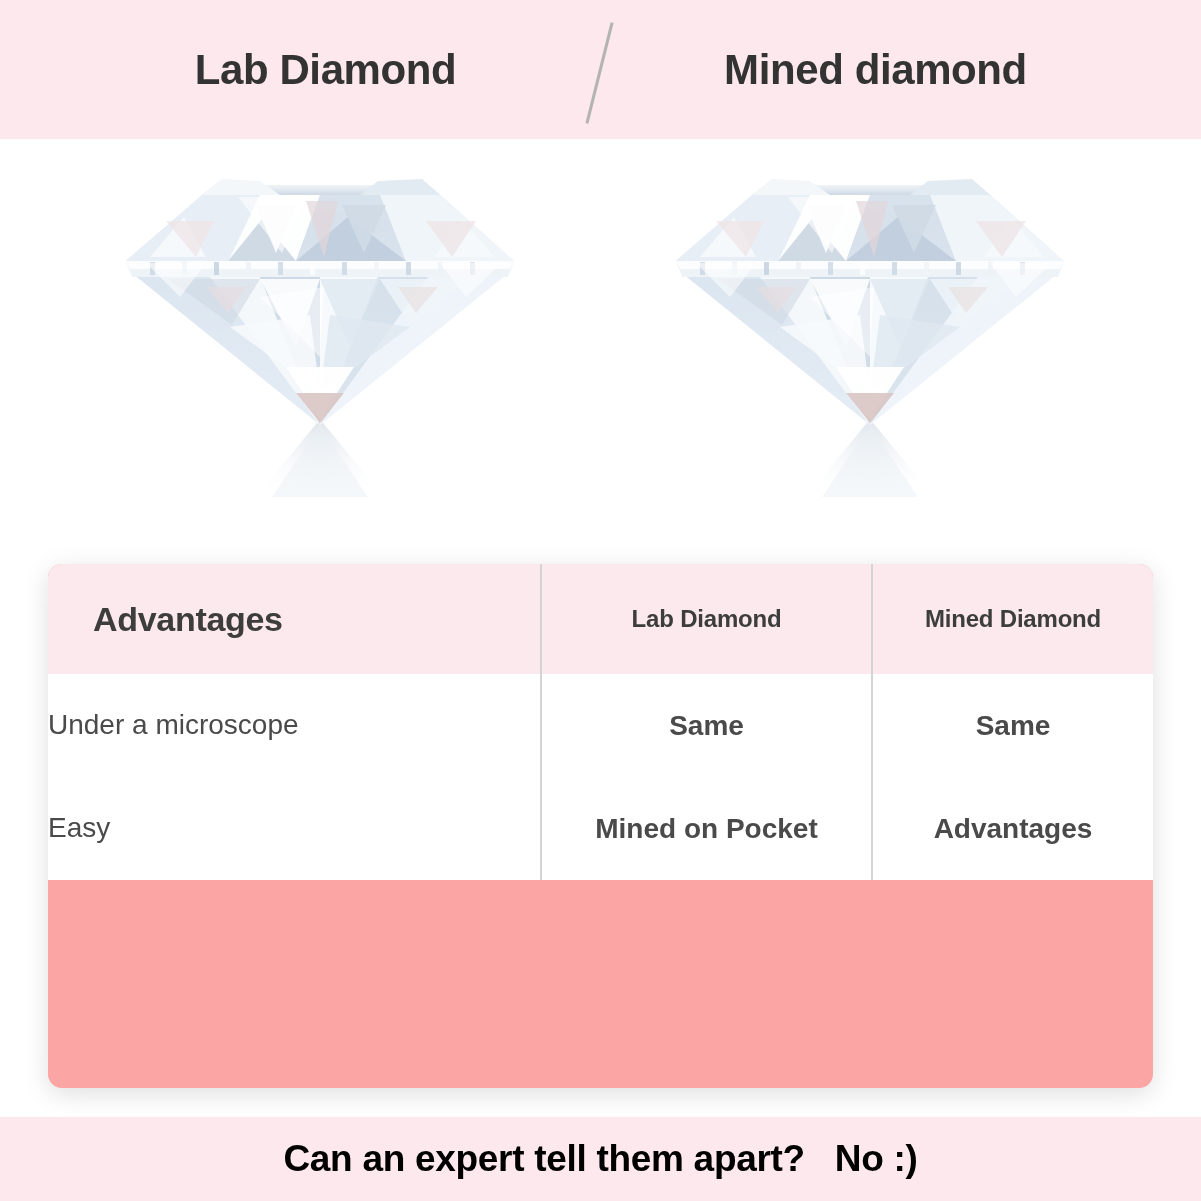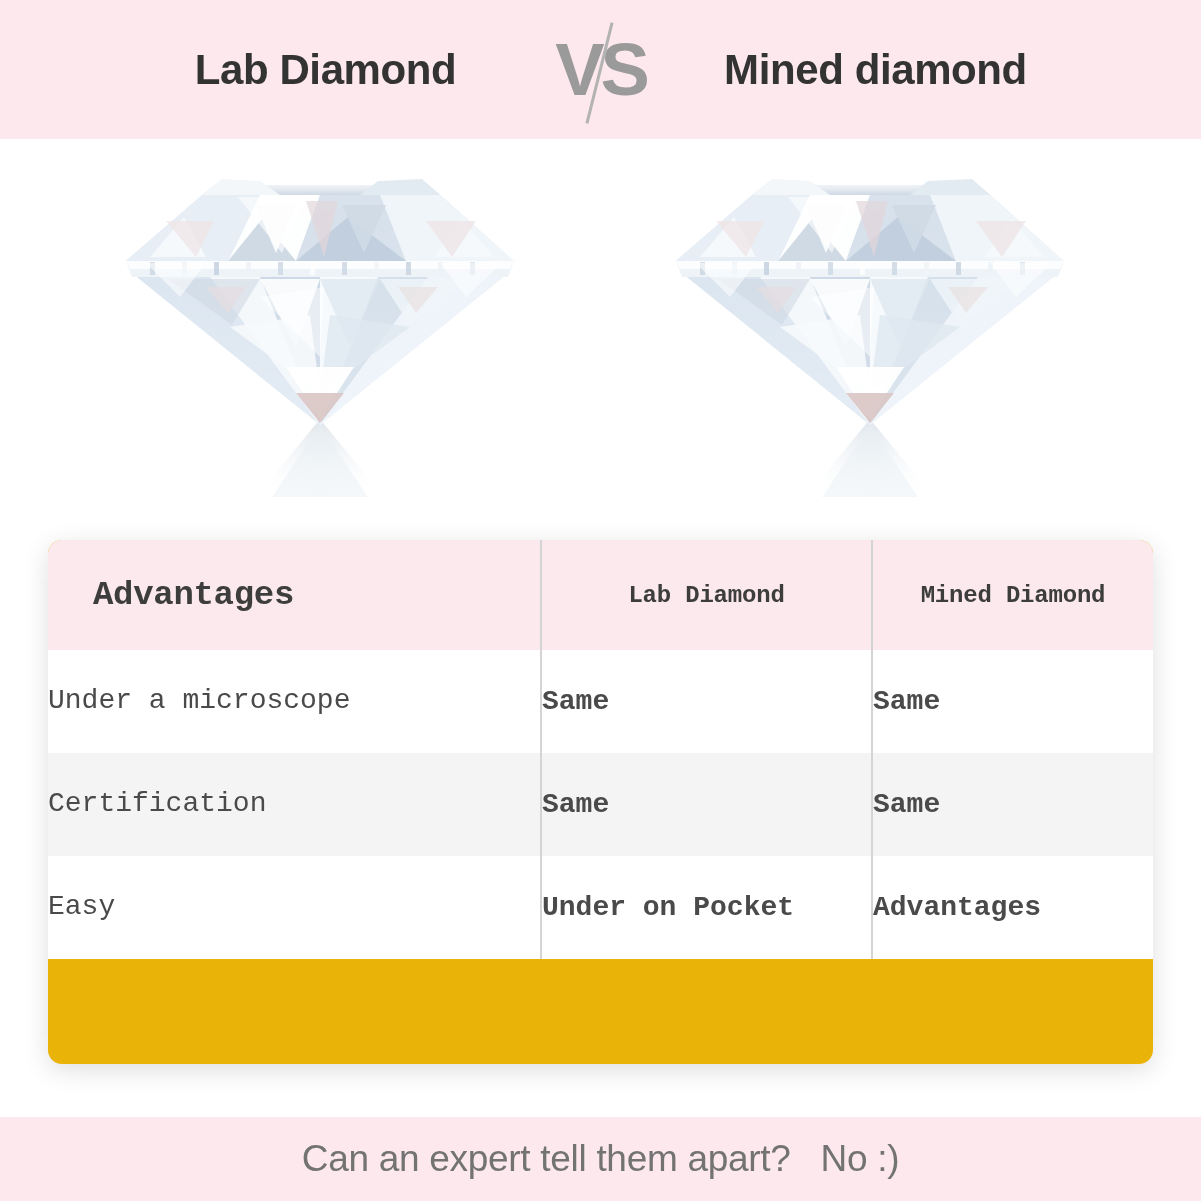--- a/index.html
+++ b/index.html
@@ -92,28 +92,27 @@
     height: 360px;
   }
   .diamond-slot.left  { left: 110px; }
   .diamond-slot.right { left: 660px; }
   .diamond-svg { display: block; width: 420px; height: 360px; }
 
   
   .card {
     position: absolute;
     left: 48px;
-    top: 540px;
+    top: 564px;
     width: 1105px;
     height: 524px;
-    background: #eab308;
+    background: #fca5a5;
     border-radius: 14px;
     box-shadow: 0 6px 26px rgba(0,0,0,0.13);
     overflow: hidden;
-    font-family: Liberation Mono, monospace;
   }
   .table {
     width: 100%;
     border-collapse: collapse;
     table-layout: fixed;
   }
   .table col.c1 { width: 493px; }
   .table col.c2 { width: 331px; }
   .table col.c3 { width: 281px; }
 
@@ -144,20 +143,21 @@
     vertical-align: middle;
     color: #4a4a4a;
     font-size: 28px;
     height: 103px;
   }
   .cell-label {
     padding-left: 22px;
     line-height: 1.3;
   }
   .cell-value {
+    text-align: center;
     font-size: 29px;
     font-weight: bold;
   }
   .v-good { color: #5ca715; }
   .v-bad  { color: #e8232a; }
 
   .row-tall td { height: 118px; }
 
   
   .footer-band {
@@ -166,35 +166,34 @@
     top: 1117px;
     width: 1201px;
     height: 84px;
     background: #fce8ed;
     display: flex;
     align-items: center;
     justify-content: center;
   }
   .footer-text {
     font-size: 37px;
-    font-weight: normal;
-    color: #737373;
+    font-weight: bold;
+    color: #000000;
     letter-spacing: -0.3px;
     white-space: pre;
   }
 </style>
 </head>
 <body>
 
 <div class="header-band">
   <div class="header-inner">
     <div class="header-title left">Lab Diamond</div>
 
     <div class="vs-wrap">
-      <div class="vs-text">VS</div>
       <div class="vs-slash"></div>
     </div>
 
     <div class="header-title right">Mined diamond</div>
   </div>
 </div>
 
 <div class="diamonds">
 
   <div class="diamond-slot left">
@@ -376,28 +375,23 @@
         <th class="th-col divider-left">Lab Diamond</th>
         <th class="th-col divider-left">Mined Diamond</th>
       </tr>
     </thead>
     <tbody>
       <tr class="r-odd">
         <td class="cell-label">Under a microscope</td>
         <td class="cell-value v-good divider-left">Same</td>
         <td class="cell-value v-good divider-left">Same</td>
       </tr>
-      <tr class="r-even">
-        <td class="cell-label">Certification</td>
-        <td class="cell-value v-good divider-left">Same</td>
-        <td class="cell-value v-good divider-left">Same</td>
-      </tr>
       <tr class="r-odd">
         <td class="cell-label">Easy</td>
-        <td class="cell-value v-good divider-left">Under on Pocket</td>
+        <td class="cell-value v-good divider-left">Mined on Pocket</td>
         <td class="cell-value v-bad divider-left">Advantages</td>
       </tr>
     </tbody>
   </table>
 </div>
 
 <div class="footer-band">
   <div class="footer-text">Can an expert tell them apart?   No :)</div>
 </div>
 

